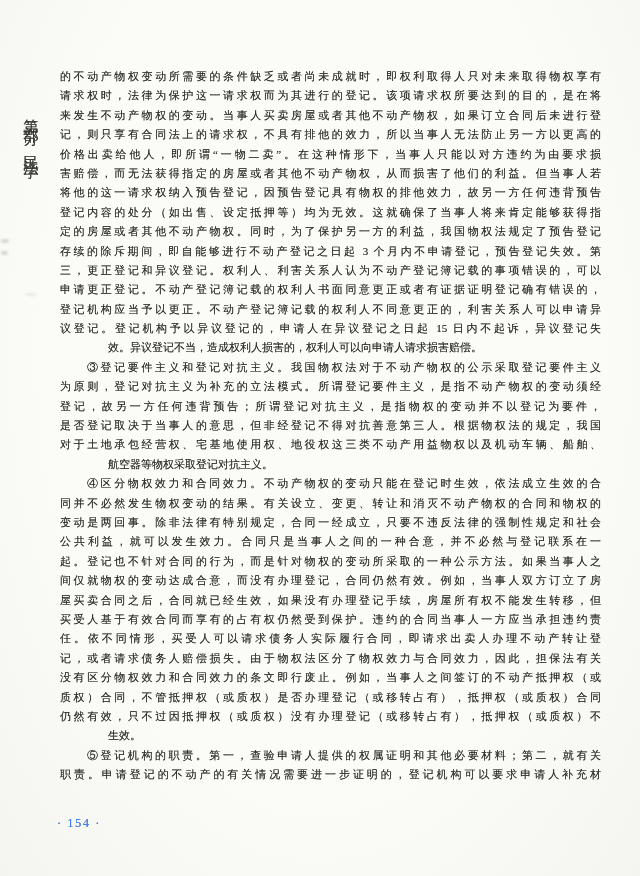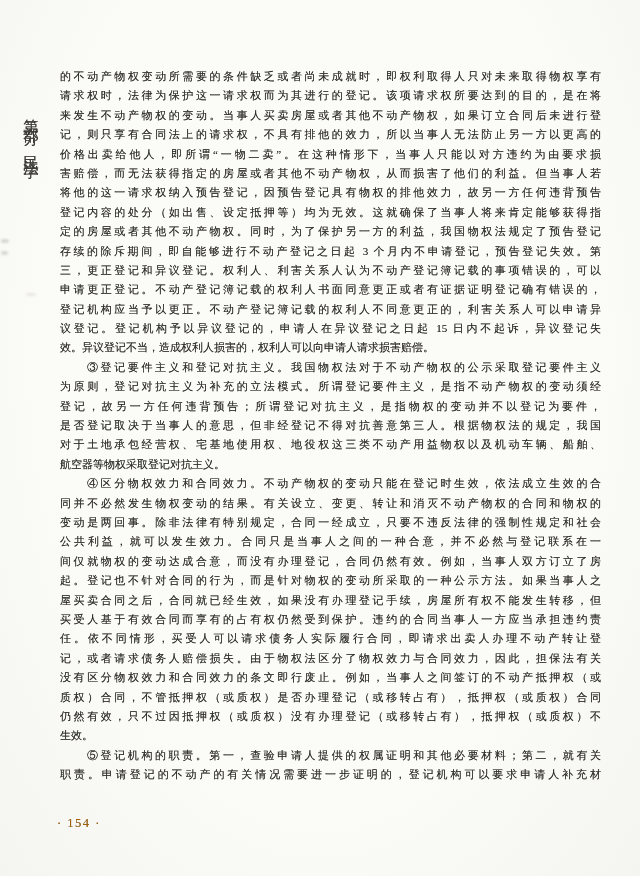--- a/index.html
+++ b/index.html
@@ -35,25 +35,25 @@
   .body-text{
     position:absolute;left:60px;top:67px;width:541px;
     color:#2e2d2a;
   }
   .line{
     height:19.4px;line-height:19.4px;font-size:11px;
     text-align:justify;text-align-last:justify;
     white-space:normal;overflow:hidden;
     text-shadow:0 0 0.55px rgba(45,44,42,.6);
   }
-  .line.plast{text-align-last:left;}
+  .line.plast{text-align-last:left;margin-left:48px;}
   .line.ind{text-indent:27px;}
   .page-number{
     position:absolute;left:57px;top:816px;
-    font-size:12.5px;letter-spacing:1.5px;color:#a16207;
+    font-size:12.5px;letter-spacing:1.5px;color:#3b82f6;
     text-shadow:0 0 0.5px rgba(45,44,42,.6);
   }
 </style>
 </head>
 <body>
 
 <div class="paper"></div>
 
 <div class="smudge s1"></div>
 <div class="smudge s2"></div>
@@ -86,22 +86,22 @@
   <div class="line">为原则，登记对抗主义为补充的立法模式。所谓登记要件主义，是指不动产物权的变动须经</div>
   <div class="line">登记，故另一方任何违背预告；所谓登记对抗主义，是指物权的变动并不以登记为要件，</div>
   <div class="line">是否登记取决于当事人的意思，但非经登记不得对抗善意第三人。根据物权法的规定，我国</div>
   <div class="line">对于土地承包经营权、宅基地使用权、地役权这三类不动产用益物权以及机动车辆、船舶、</div>
   <div class="line plast">航空器等物权采取登记对抗主义。</div>
 
   <div class="line ind">④区分物权效力和合同效力。不动产物权的变动只能在登记时生效，依法成立生效的合</div>
   <div class="line">同并不必然发生物权变动的结果。有关设立、变更、转让和消灭不动产物权的合同和物权的</div>
   <div class="line">变动是两回事。除非法律有特别规定，合同一经成立，只要不违反法律的强制性规定和社会</div>
   <div class="line">公共利益，就可以发生效力。合同只是当事人之间的一种合意，并不必然与登记联系在一</div>
+  <div class="line">起。登记也不针对合同的行为，而是针对物权的变动所采取的一种公示方法。如果当事人之</div>
   <div class="line">间仅就物权的变动达成合意，而没有办理登记，合同仍然有效。例如，当事人双方订立了房</div>
-  <div class="line">起。登记也不针对合同的行为，而是针对物权的变动所采取的一种公示方法。如果当事人之</div>
   <div class="line">屋买卖合同之后，合同就已经生效，如果没有办理登记手续，房屋所有权不能发生转移，但</div>
   <div class="line">买受人基于有效合同而享有的占有权仍然受到保护。违约的合同当事人一方应当承担违约责</div>
   <div class="line">任。依不同情形，买受人可以请求债务人实际履行合同，即请求出卖人办理不动产转让登</div>
   <div class="line">记，或者请求债务人赔偿损失。由于物权法区分了物权效力与合同效力，因此，担保法有关</div>
   <div class="line">没有区分物权效力和合同效力的条文即行废止。例如，当事人之间签订的不动产抵押权（或</div>
   <div class="line">质权）合同，不管抵押权（或质权）是否办理登记（或移转占有），抵押权（或质权）合同</div>
   <div class="line">仍然有效，只不过因抵押权（或质权）没有办理登记（或移转占有），抵押权（或质权）不</div>
   <div class="line plast">生效。</div>
 
   <div class="line ind">⑤登记机构的职责。第一，查验申请人提供的权属证明和其他必要材料；第二，就有关</div>

